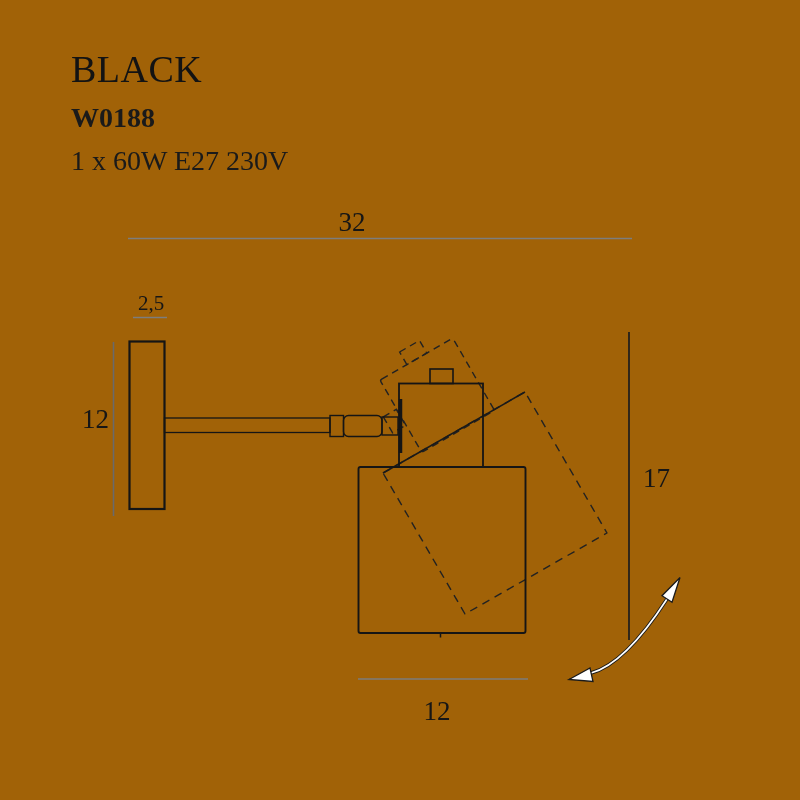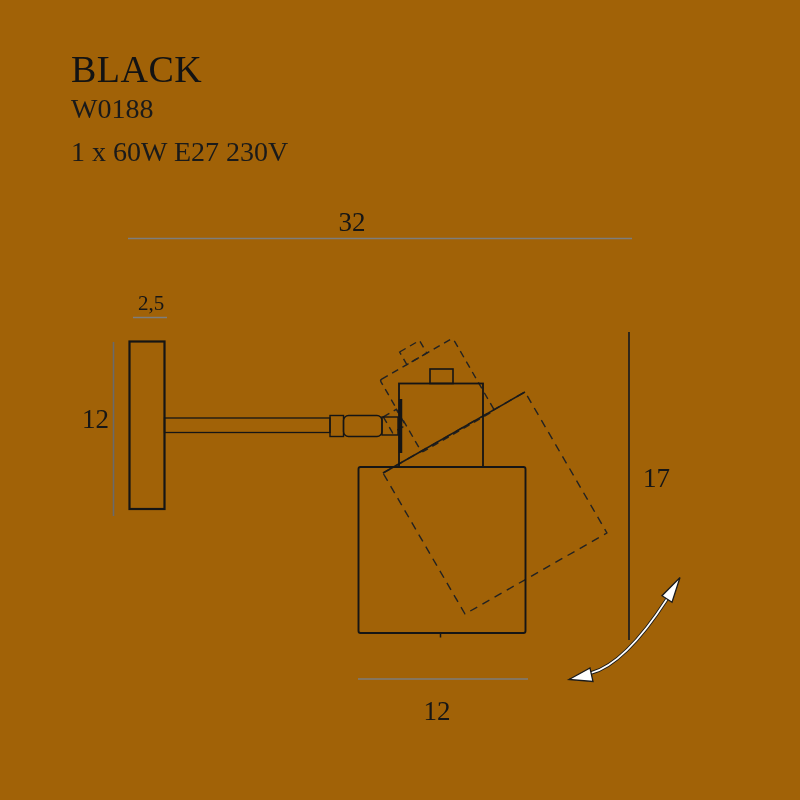--- a/index.html
+++ b/index.html
@@ -24,22 +24,23 @@
     color: #111111;
     line-height: 1.0;
   }
   .product-name {
     font-size: 38px;
     letter-spacing: 0.5px;
     color: #131313;
   }
   .product-code {
     font-size: 28px;
-    margin-top: 7px;
+    margin-top: 16px;
     color: #1a1a1a;
+    font-weight: bold;
   }
   .product-spec {
     font-size: 28px;
     margin-top: 15px;
     color: #1a1a1a;
   }
   svg { position: absolute; left: 0; top: 0; }
   text {
     font-family: "Liberation Serif", "DejaVu Serif", serif;
     fill: #161616;

